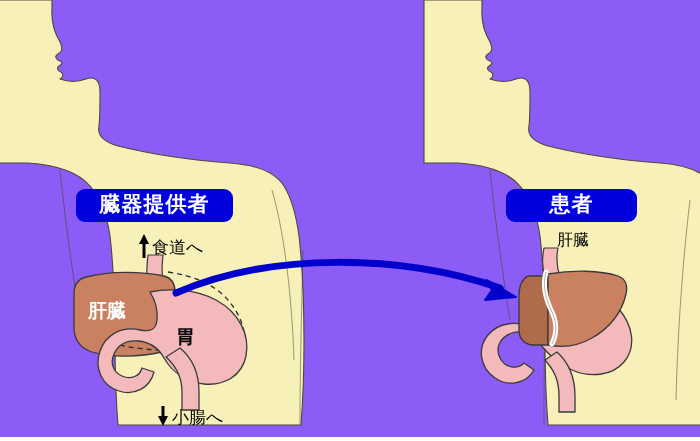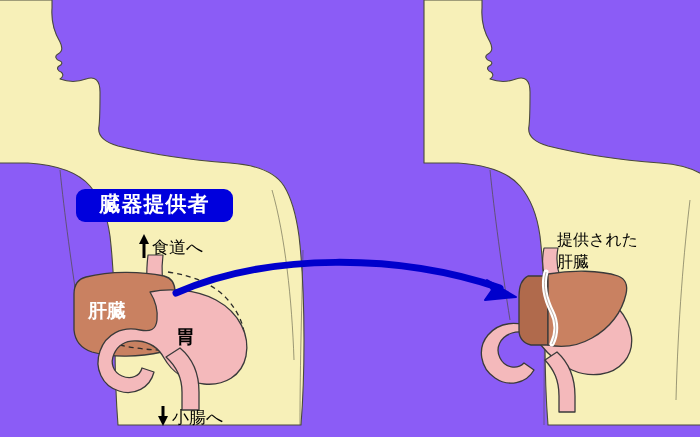--- a/index.html
+++ b/index.html
@@ -228,27 +228,27 @@
     </g>
     <g>
       <line x1="163" y1="406" x2="163" y2="420" stroke="#000000" stroke-width="3"></line>
       <path d="M 163,426 L 158,416 L 168,416 Z" fill="#000000"></path>
     </g>
 
   </svg>
 
   <div class="label-box" id="donor-label">臓器提供者</div>
 
+  <div class="label-box" id="patient-label">患者</div>
 
   <div class="anno" id="anno-esophagus">食道へ</div>
 
   <div class="anno" id="anno-intestine">小腸へ</div>
 
   <div class="anno" id="anno-graft">
-    <div>提供された</div>
     <div>肝臓</div>
   </div>
 
   <div class="organ-label" id="label-liver-donor">肝臓</div>
 
   <div class="organ-label-dark" id="label-stomach-donor">胃</div>
 
 </div>
 
 </body></html>

